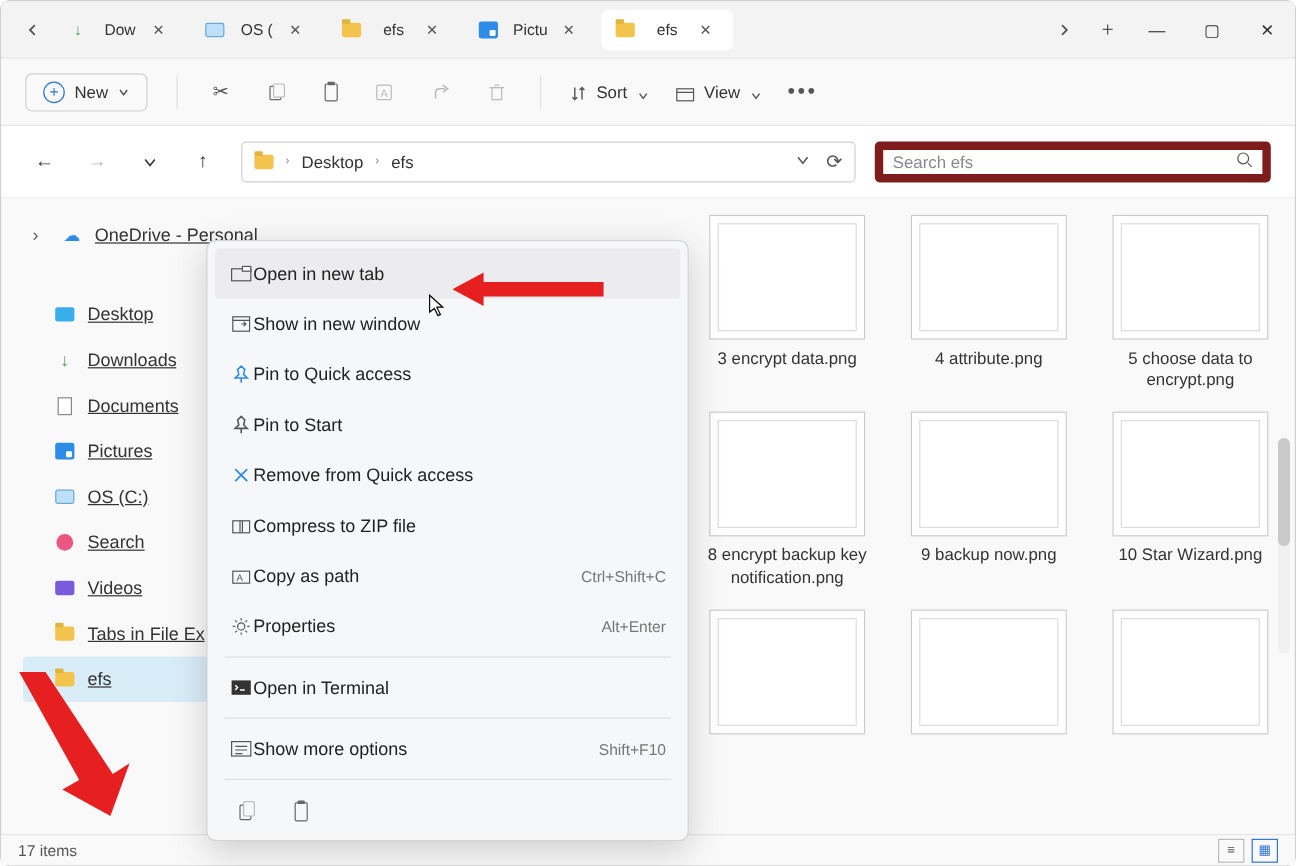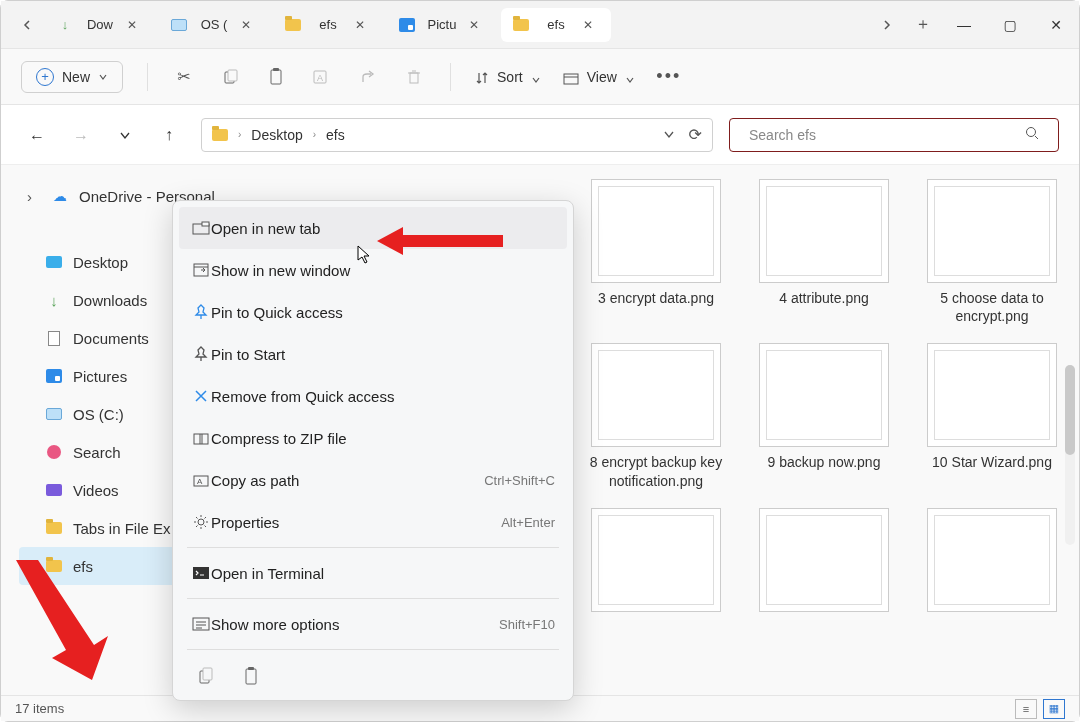--- a/index.html
+++ b/index.html
@@ -26,32 +26,32 @@
   .tb-dots { font-size: 18px; letter-spacing: 2px; }
   
   .addressbar { display: flex; align-items: center; gap: 16px; height: 60px; padding: 0 20px; background: #fff; border-bottom: 1px solid #eee; }
   .nav-arrows { display: flex; gap: 12px; }
   .nav-btn { width: 32px; height: 32px; display: flex; align-items: center; justify-content: center; color: #333; }
   .nav-btn.disabled { color: #bbb; }
   .address-box { flex: 1; display: flex; align-items: center; border: 1px solid #d0d0d0; border-radius: 4px; height: 34px; padding: 0 10px; gap: 10px; }
   .crumb { font-size: 14px; color: #333; }
   .crumb-sep { color: #888; font-size: 10px; }
   .addr-right { margin-left: auto; display: flex; gap: 14px; color: #555; }
-  .search-box { width: 330px; display: flex; align-items: center; border: 1px solid #7f1d1d; border-radius: 4px; height: 34px; padding: 0 19px; color: #888; font-size: 14px; }
+  .search-box { width: 330px; display: flex; align-items: center; border: 7px solid #7f1d1d; border-radius: 4px; height: 34px; padding: 0 8px; color: #888; font-size: 14px; }
   .search-box .sicon { margin-left: auto; color: #555; }
   
   .body { flex: 1; display: flex; overflow: hidden; position: relative; }
   .sidebar { width: 240px; padding: 12px 4px 12px 18px; overflow: hidden; }
   .side-group { margin-bottom: 28px; }
   .side-row { display: flex; align-items: center; gap: 10px; height: 38px; font-size: 15px; color: #333; padding-left: 8px; border-radius: 4px; }
   .side-row.indent { padding-left: 26px; }
   .side-row.highlight { background: #d9edf9; }
   .side-row .sicon { width: 18px; height: 18px; display: flex; align-items: center; justify-content: center; }
   .side-row .expand { width: 14px; color: #555; }
-  .side-label { white-space: nowrap; overflow: hidden; text-overflow: ellipsis; }
+  .side-label { white-space: nowrap; overflow: hidden; text-overflow: ellipsis; text-decoration: underline; }
   
   .content { flex: 1; position: relative; padding: 14px 10px; overflow: hidden; }
   .grid { display: flex; flex-wrap: wrap; gap: 18px 18px; padding-left: 330px; }
   .item { width: 150px; display: flex; flex-direction: column; align-items: center; }
   .thumb { width: 130px; height: 104px; border: 1px solid #ccc; background: #fff; position: relative; padding: 6px; font-size: 5px; color: #999; overflow: hidden; }
   .thumb .thumb-inner { border: 1px solid #ddd; width: 100%; height: 100%; }
   .item-label { font-size: 14px; color: #333; text-align: center; margin-top: 6px; line-height: 1.3; }
   
   .context-menu { position: absolute; left: 172px; top: 200px; width: 402px; background: #f6f7f8; border: 1px solid #d5d5d5; border-radius: 8px; box-shadow: 0 8px 30px rgba(0,0,0,.18); padding: 6px; z-index: 50; }
   .cm-row { display: flex; align-items: center; height: 42px; padding: 0 12px; border-radius: 4px; font-size: 15px; color: #222; }

